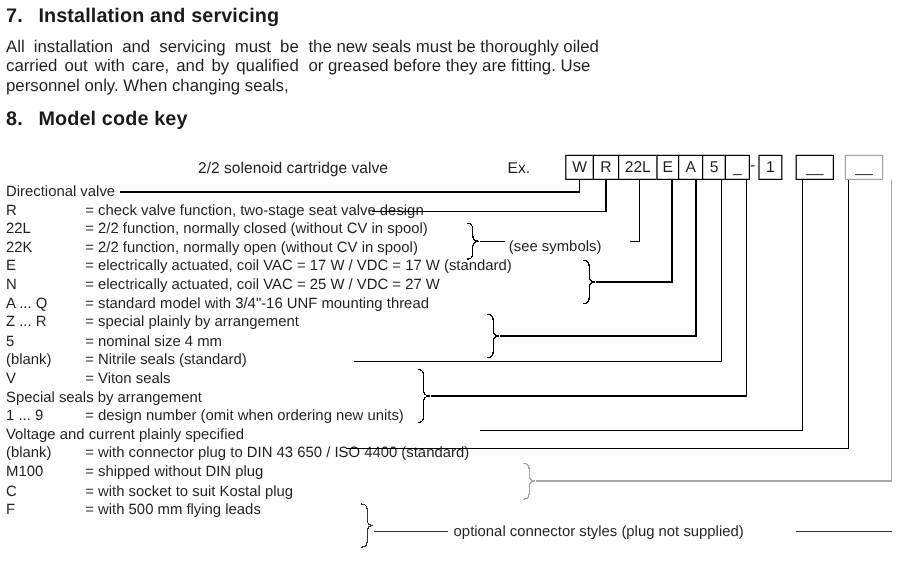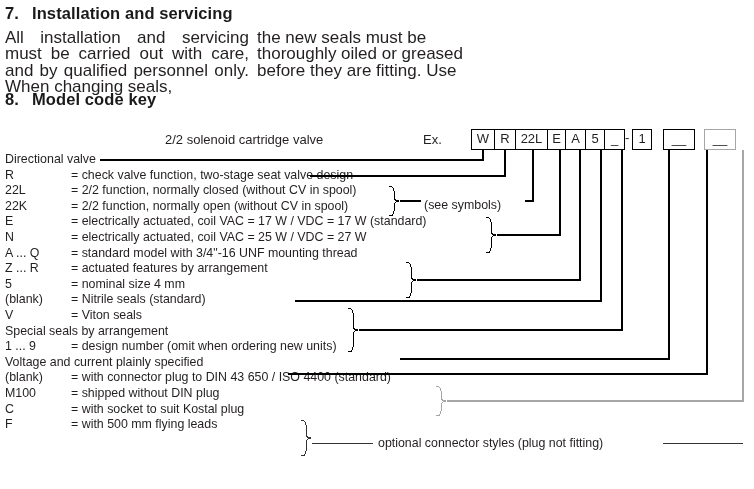--- a/index.html
+++ b/index.html
@@ -19,21 +19,21 @@
     font-size:16.5px;
     font-weight:bold;
     letter-spacing:0.1px;
     color:#1a1a1a;
     white-space:nowrap;
   }
   .sec-head .num{display:inline-block;width:27px;}
 
   .col{
     position:absolute;
-    font-size:17px;
+    font-size:14px;
     line-height:16.4px;
     color:#231f20;
   }
   .col p{margin:0;}
   .col.just p{text-align:justify;text-align-last:left;}
 
   
   .kv-title{
     position:absolute;
     font-size:13px;
@@ -115,31 +115,31 @@
       <div class="codebox" style="left: 585px; top: 129px; width: 20px;">5</div>
       <div class="codebox" style="left: 604px; top: 129px; width: 21px;">_</div>
       <div class="kv-title" style="left: 625px; top: 130px;">-</div>
       <div class="codebox" style="left: 632px; top: 129px; width: 20px;">1</div>
       <div class="codebox" style="left: 663px; top: 129px; width: 32px;">__</div>
       <div class="codebox grey" style="left: 704px; top: 129px; width: 32px;">__</div>
     </div>
 
   <div class="seesym" style="left:424px;top:198px;">(see symbols)</div>
 
-  <div class="seesym" style="left:378px;top:436px;">optional connector styles (plug not fitting)</div>
+  <div class="seesym" style="left:378px;top:436px;">optional connector styles (plug not supplied)</div>
 
   <div class="legend" id="legend-host">
       <div class="lrow"><span class="lfull">Directional valve</span></div>
       <div class="lrow"><span class="lcode">R</span><span class="ldesc">= check valve function, two-stage seat valve design</span></div>
       <div class="lrow"><span class="lcode">22L</span><span class="ldesc">= 2/2 function, normally closed (without CV in spool)</span></div>
       <div class="lrow"><span class="lcode">22K</span><span class="ldesc">= 2/2 function, normally open   (without CV in spool)</span></div>
       <div class="lrow"><span class="lcode">E</span><span class="ldesc">= electrically actuated, coil VAC = 17 W  /  VDC = 17 W (standard)</span></div>
       <div class="lrow"><span class="lcode">N</span><span class="ldesc">= electrically actuated, coil VAC = 25 W  /  VDC = 27 W</span></div>
       <div class="lrow"><span class="lcode">A ... Q</span><span class="ldesc">= standard model with 3/4"-16 UNF mounting thread</span></div>
-      <div class="lrow"><span class="lcode">Z ... R</span><span class="ldesc">= actuated features by arrangement</span></div>
+      <div class="lrow"><span class="lcode">Z ... R</span><span class="ldesc">= special plainly by arrangement</span></div>
       <div class="lrow"><span class="lcode">5</span><span class="ldesc">= nominal size 4 mm</span></div>
       <div class="lrow"><span class="lcode">(blank)</span><span class="ldesc">= Nitrile seals (standard)</span></div>
       <div class="lrow"><span class="lcode">V</span><span class="ldesc">= Viton seals</span></div>
       <div class="lrow"><span class="lfull">Special seals by arrangement</span></div>
       <div class="lrow"><span class="lcode">1 ... 9</span><span class="ldesc">= design number (omit when ordering new units)</span></div>
       <div class="lrow"><span class="lfull">Voltage and current plainly specified</span></div>
       <div class="lrow"><span class="lcode">(blank)</span><span class="ldesc">= with connector plug to DIN 43 650 / ISO 4400 (standard)</span></div>
       <div class="lrow"><span class="lcode">M100</span><span class="ldesc">= shipped without DIN plug</span></div>
       <div class="lrow"><span class="lcode">C</span><span class="ldesc">= with socket to suit Kostal plug</span></div>
       <div class="lrow"><span class="lcode">F</span><span class="ldesc">= with 500 mm flying leads</span></div>

